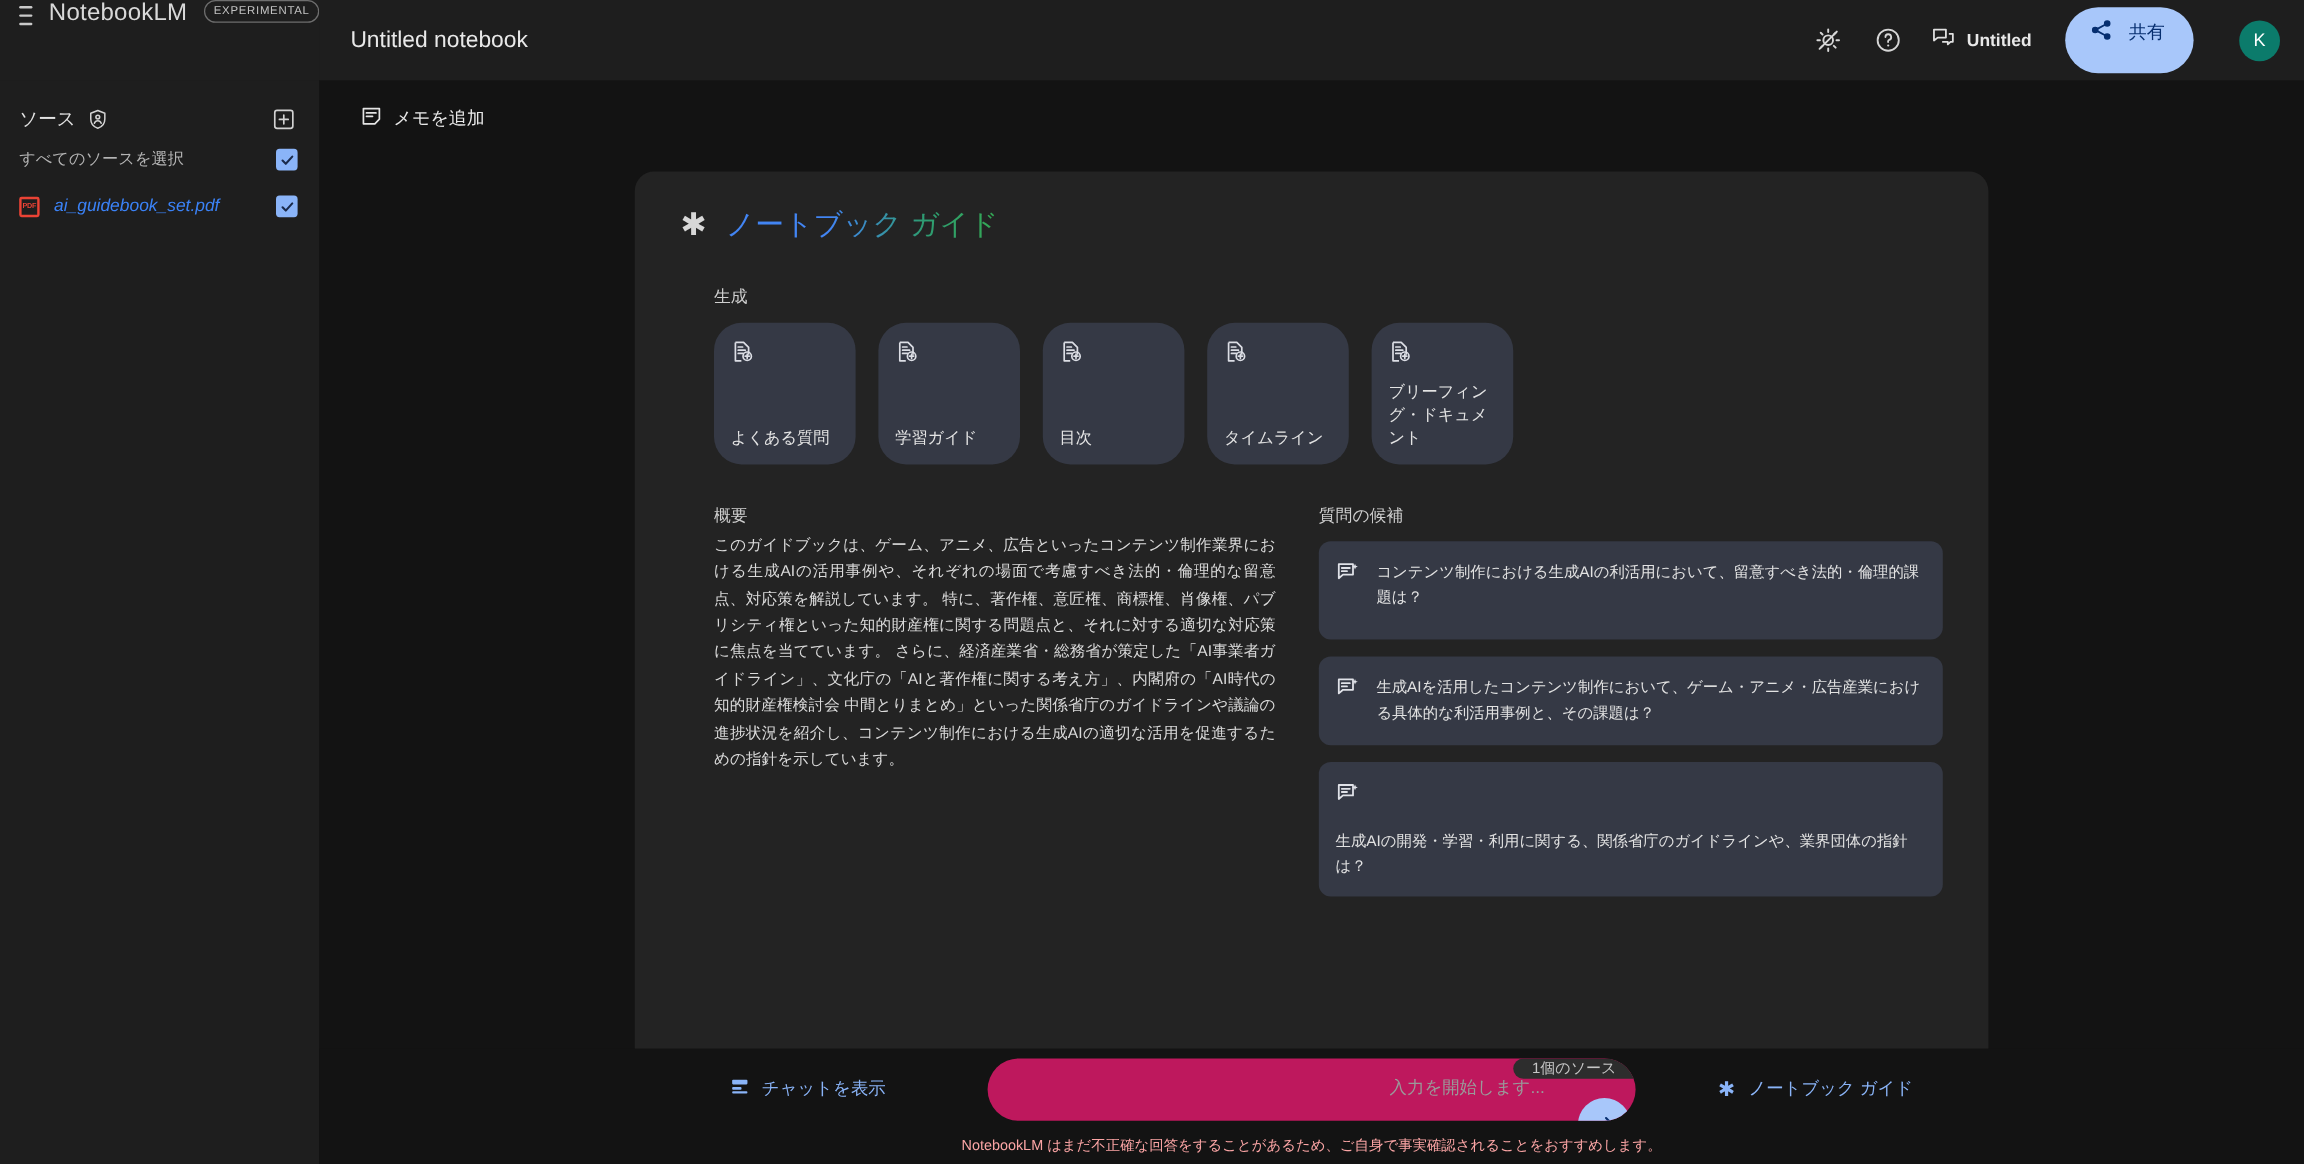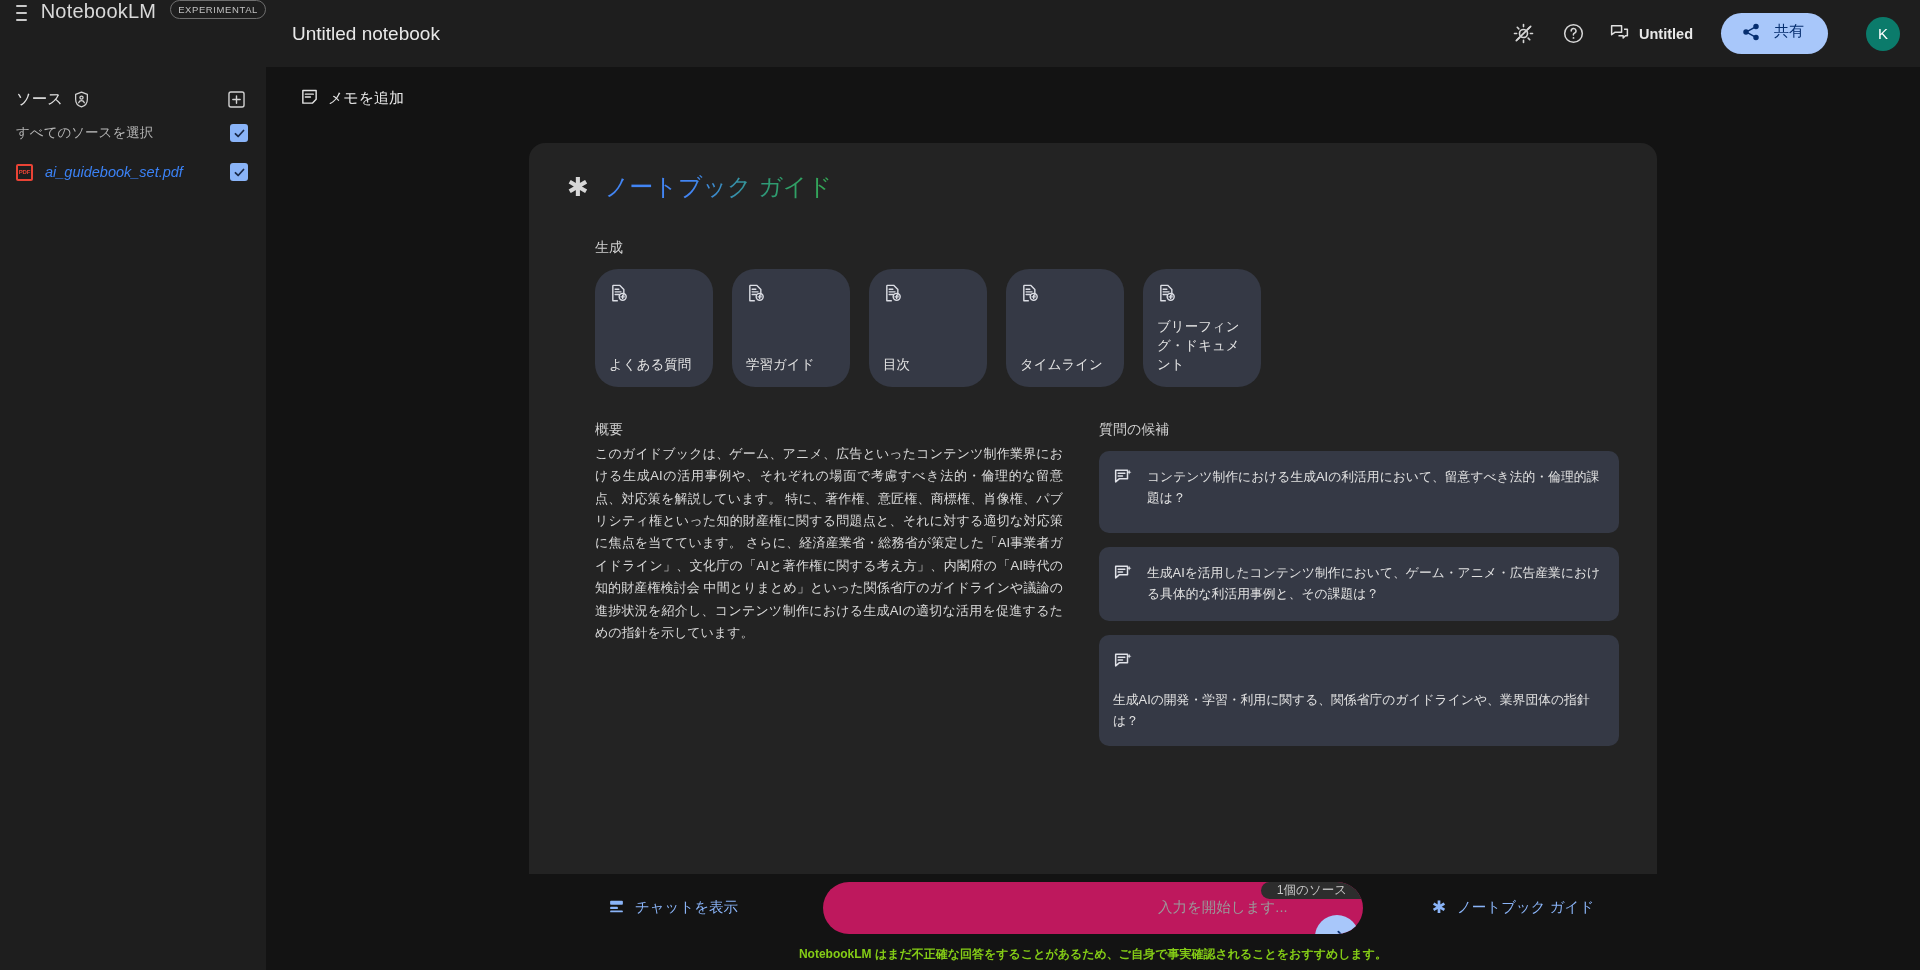--- a/index.html
+++ b/index.html
@@ -27,23 +27,23 @@
   }
   .topbar-right {
     flex: 1; background: #1e1e1e; display: flex; align-items: center;
     padding: 0 20px 0 26px; gap: 0;
   }
   .nb-title { font-size: 19px; color: #e8e8e8; flex: 1; }
   .tb-icons { display: flex; align-items: center; gap: 22px; }
   .ic-btn { width: 28px; height: 28px; display: flex; align-items: center; justify-content: center; cursor: pointer; }
   .discord-btn { display: flex; align-items: center; gap: 9px; cursor: pointer; color: #e8e8e8; font-size: 14.5px; font-weight: bold; }
   .share-btn {
-    display: flex; gap: 13px;
+    display: flex; align-items: center; gap: 13px;
     background: #a8c7fa; color: #062e6f; border-radius: 999px;
-    padding: 9px 24px 9px 20px; font-size: 15px; cursor: pointer; margin-left: 6px;
+    padding: 9px 24px 21px 20px; font-size: 15px; cursor: pointer; margin-left: 6px; font-family: Liberation Serif, serif;
   }
   .avatar {
     width: 34px; height: 34px; border-radius: 50%; background: #0b7b6b;
     color: #fff; font-size: 15px; display: flex; align-items: center; justify-content: center;
     margin-left: 16px; cursor: pointer;
   }
 
   
   .body { flex: 1; display: flex; min-height: 0; }
 
@@ -134,21 +134,21 @@
     flex: 1; background: transparent; border: none; outline: none;
     color: #e3e3e3; font-size: 14.5px; padding: 0 18px;
     font-family: "Liberation Sans", sans-serif;
   }
   .inp::placeholder { color: #9a9a9a; }
   .send-btn {
     width: 44px; height: 44px; border-radius: 50%; background: #a8c7fa;
     display: flex; align-items: center; justify-content: center; cursor: pointer;
     margin-right: 4px; flex: 0 0 44px;
   }
-  .disclaimer { font-size: 12px; color: #84cc16; margin-top: 12px; font-weight: bold; }
+  .disclaimer { font-size: 12px; color: #fca5a5; margin-top: 12px; }
 </style>
 </head>
 <body>
 
 <div class="app">
 
   <div class="topbar">
     <div class="topbar-left">
       <div class="hamburger">
         <span></span>

